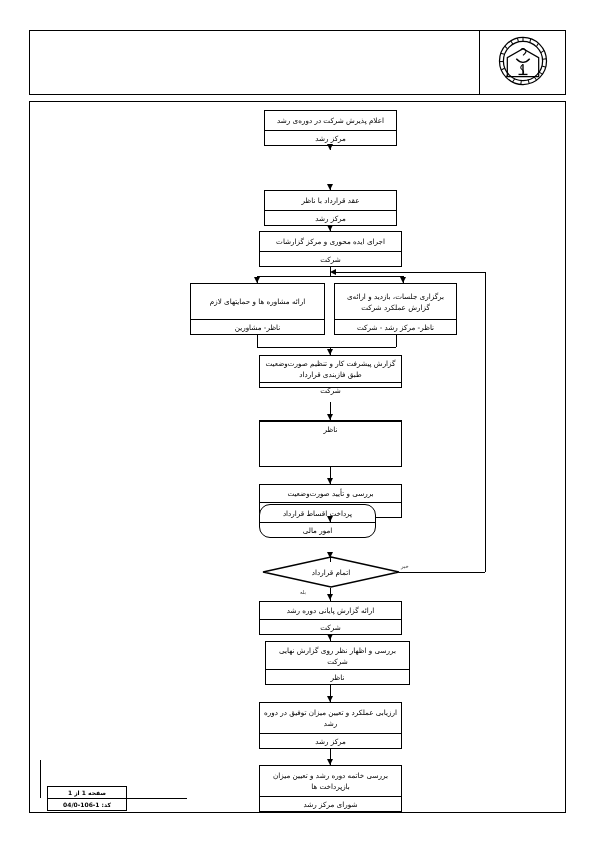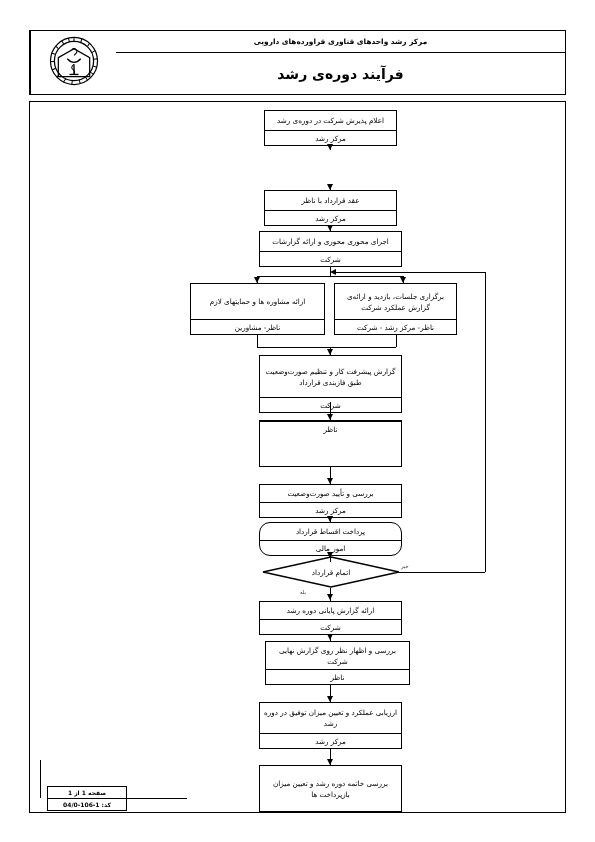--- a/index.html
+++ b/index.html
@@ -95,24 +95,20 @@
   }
   .footer-tail{position:absolute;left:127px;top:798px;width:60px;height:0;border-top:1.2px solid #000;}
   .footer-lead{position:absolute;left:40px;top:760px;width:0;height:38px;border-left:1.2px solid #000;}
 </style>
 </head>
 <body>
 
 <div class="page">
 
   <div class="header">
-    <div class="hdr-right">
-      <div class="hdr-org">مرکز رشد واحدهای فناوری فراورده‌های دارویی</div>
-      <div class="hdr-title">فرآیند دوره‌ی رشد</div>
-    </div>
     <div class="hdr-left">
       <span>
         <svg class="logo" viewBox="0 0 100 100" aria-hidden="true">
           <g fill="none" stroke="#000" stroke-width="2.2">
 
             <g>
               <circle cx="50" cy="50" r="42"></circle>
               <circle cx="50" cy="50" r="35"></circle>
             </g>
             <g stroke-width="1.8">
@@ -157,49 +153,49 @@
     <div class="owner">مرکز رشد</div>
   </div>
 
 
   <div class="node" style="left:264px;top:190px;width:133px;height:36px;">
     <div class="act">عقد قرارداد  با ناظر</div>
     <div class="owner">مرکز رشد</div>
   </div>
 
   <div class="node" style="left:259px;top:231px;width:143px;height:36px;">
-    <div class="act">اجرای محوری محوری و ارائه گزارشات</div>
+    <div class="act">اجرای ایده محوری و مرکز گزارشات</div>
     <div class="owner">شرکت</div>
   </div>
 
   <div class="node" style="left:334px;top:283px;width:123px;height:52px;">
     <div class="act">برگزاری جلسات، بازدید و ارائه‌ی گزارش عملکرد شرکت</div>
     <div class="owner">ناظر- مرکز رشد - شرکت</div>
   </div>
 
   <div class="node" style="left:190px;top:283px;width:135px;height:52px;">
     <div class="act">ارائه مشاوره ها و حمایتهای لازم</div>
     <div class="owner">ناظر- مشاورین</div>
   </div>
 
-  <div class="node" style="left:259px;top:355px;width:143px;height:58px;">
+  <div class="node" style="left:259px;top:355px;width:143px;height:33px;">
     <div class="act">گزارش پیشرفت کار و تنظیم صورت‌وضعیت طبق فازبندی قرارداد</div>
     <div class="owner">شرکت</div>
   </div>
 
   <div class="node" style="left:259px;top:420px;width:143px;height:47px;">
     <div class="owner">ناظر</div>
   </div>
 
   <div class="node" style="left:259px;top:484px;width:143px;height:34px;">
     <div class="act">بررسی و تأیید صورت‌وضعیت</div>
     <div class="owner">مرکز رشد</div>
   </div>
 
-  <div class="node" style="left:259px;top:522px;width:143px;height:34px;border-radius:11px;">
+  <div class="node" style="left:259px;top:504px;width:117px;height:34px;border-radius:11px;">
     <div class="act">پرداخت اقساط قرارداد</div>
     <div class="owner">امور مالی</div>
   </div>
 
   <div class="node" style="left:259px;top:601px;width:143px;height:34px;">
     <div class="act">ارائه گزارش پایانی دوره رشد</div>
     <div class="owner">شرکت</div>
   </div>
 
   <div class="node" style="left:265px;top:641px;width:145px;height:44px;">
@@ -207,20 +203,21 @@
     <div class="owner">ناظر</div>
   </div>
 
   <div class="node" style="left:259px;top:702px;width:143px;height:47px;">
     <div class="act">ارزیابی عملکرد و تعیین میزان توفیق در دوره رشد</div>
     <div class="owner">مرکز رشد</div>
   </div>
 
   <div class="node" style="left:259px;top:765px;width:143px;height:47px;">
     <div class="act">بررسی خاتمه دوره رشد و تعیین میزان بازپرداخت ها</div>
+    <div class="owner">شورای مرکز رشد</div>
   </div>
 
   <div class="decision" style="left:262px;top:556px;width:138px;height:32px;">
     <svg width="138" height="32" viewBox="0 0 138 32" aria-hidden="true">
       <polygon points="69,1 137,16 69,31 1,16" fill="#fff" stroke="#000" stroke-width="1.3"></polygon>
     </svg>
     <div class="dlabel">اتمام قرارداد</div>
   </div>
 
   <div class="vline" style="left:330px;top:146px;height:4px;"></div>

